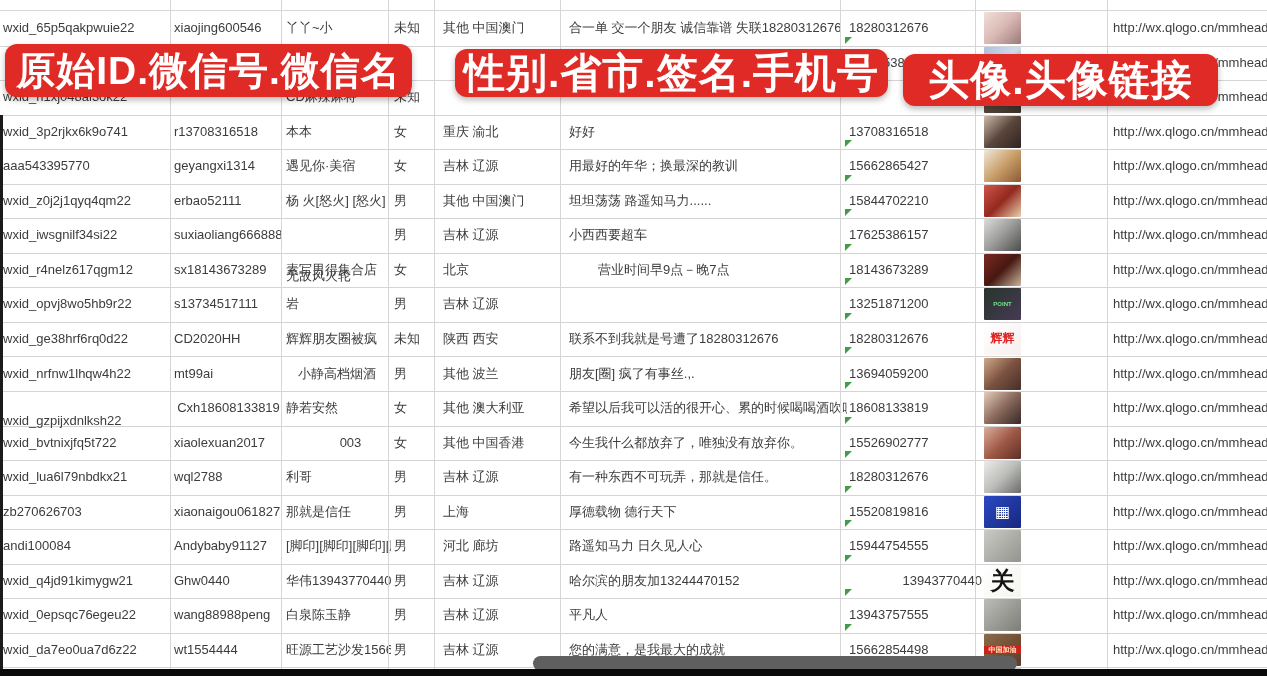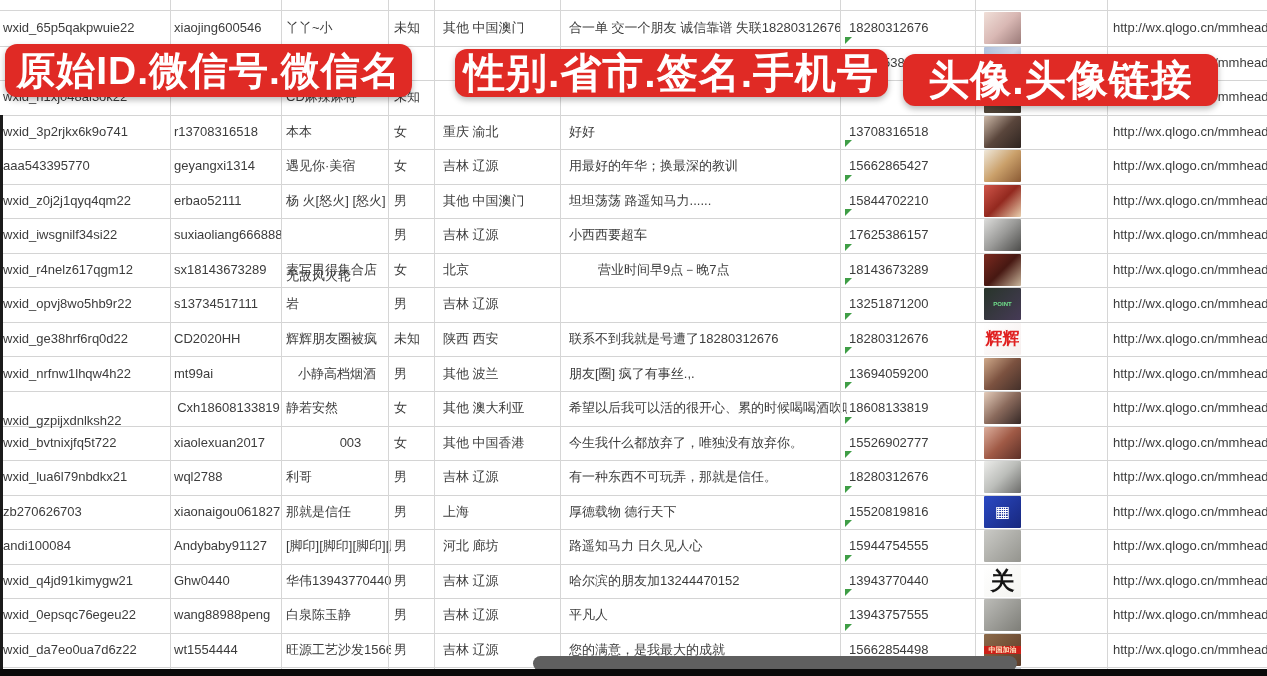--- a/index.html
+++ b/index.html
@@ -160,21 +160,21 @@
       <div class="row" style="top: 321.95px;">
         <div class="cell" style="left: 0px; width: 169px; padding-left: 3px;">wxid_ge38hrf6rq0d22</div>
         <div class="cell" style="left: 171px; width: 109px; padding-left: 3px;">CD2020HH</div>
         <div class="cell" style="left: 282px; width: 105px; padding-left: 4px;">辉辉朋友圈被疯</div>
         <div class="cell" style="left: 389px; width: 44px; padding-left: 5px;">未知</div>
         <div class="cell" style="left: 435px; width: 124px; padding-left: 8px;">陕西 西安</div>
         <div class="cell" style="left: 561px; width: 278px; padding-left: 8px;">联系不到我就是号遭了18280312676</div>
         <div class="cell" style="left: 841px; width: 133px; padding-left: 8px;">18280312676<div class="tri"></div></div>
         <div class="cell" style="left: 975px; width: 131px;">
           <div class="avatar" style="background: linear-gradient(135deg, rgb(255, 255, 255), rgb(246, 239, 238));">
-            <span style="color: rgb(224, 32, 32); font-size: 17px;">辉辉</span>
+            <span style="color: rgb(224, 32, 32); font-size: 12px;">辉辉</span>
           </div>
         </div>
         <div class="cell" style="left: 1107px; width: 160px; padding-left: 6px;">http://wx.qlogo.cn/mmhead</div>
       </div>
       <div class="row" style="top: 356.5px;">
         <div class="cell" style="left: 0px; width: 169px; padding-left: 3px;">wxid_nrfnw1lhqw4h22</div>
         <div class="cell" style="left: 171px; width: 109px; padding-left: 3px;">mt99ai</div>
         <div class="cell" style="left: 294px; width: 105px; padding-left: 4px;">小静高档烟酒</div>
         <div class="cell" style="left: 389px; width: 44px; padding-left: 5px;">男</div>
         <div class="cell" style="left: 435px; width: 124px; padding-left: 8px;">其他 波兰</div>
@@ -252,21 +252,21 @@
         </div>
         <div class="cell" style="left: 1107px; width: 160px; padding-left: 6px;">http://wx.qlogo.cn/mmhead</div>
       </div>
       <div class="row" style="top: 563.8px;">
         <div class="cell" style="left: 0px; width: 169px; padding-left: 3px;">wxid_q4jd91kimygw21</div>
         <div class="cell" style="left: 171px; width: 109px; padding-left: 3px;">Ghw0440</div>
         <div class="cell" style="left: 282px; width: 105px; padding-left: 4px;">华伟13943770440</div>
         <div class="cell" style="left: 389px; width: 44px; padding-left: 5px;">男</div>
         <div class="cell" style="left: 435px; width: 124px; padding-left: 8px;">吉林 辽源</div>
         <div class="cell" style="left: 561px; width: 278px; padding-left: 8px;">哈尔滨的朋友加13244470152</div>
-        <div class="cell" style="left: 841px; width: 133px; padding-left: 8px;">13943770440<div class="tri"></div></div>
+        <div class="cell" style="left: 841px; width: 133px; padding-left: 8px; text-align: right;">13943770440<div class="tri"></div></div>
         <div class="cell" style="left: 975px; width: 131px;">
           <div class="avatar" style="background: linear-gradient(135deg, rgb(255, 255, 255), rgb(244, 244, 240));">
             <span style="color: rgb(20, 20, 20); font-size: 24px;">关</span>
           </div>
         </div>
         <div class="cell" style="left: 1107px; width: 160px; padding-left: 6px;">http://wx.qlogo.cn/mmhead</div>
       </div>
       <div class="row" style="top: 598.35px;">
         <div class="cell" style="left: 0px; width: 169px; padding-left: 3px;">wxid_0epsqc76egeu22</div>
         <div class="cell" style="left: 171px; width: 109px; padding-left: 3px;">wang88988peng</div>

